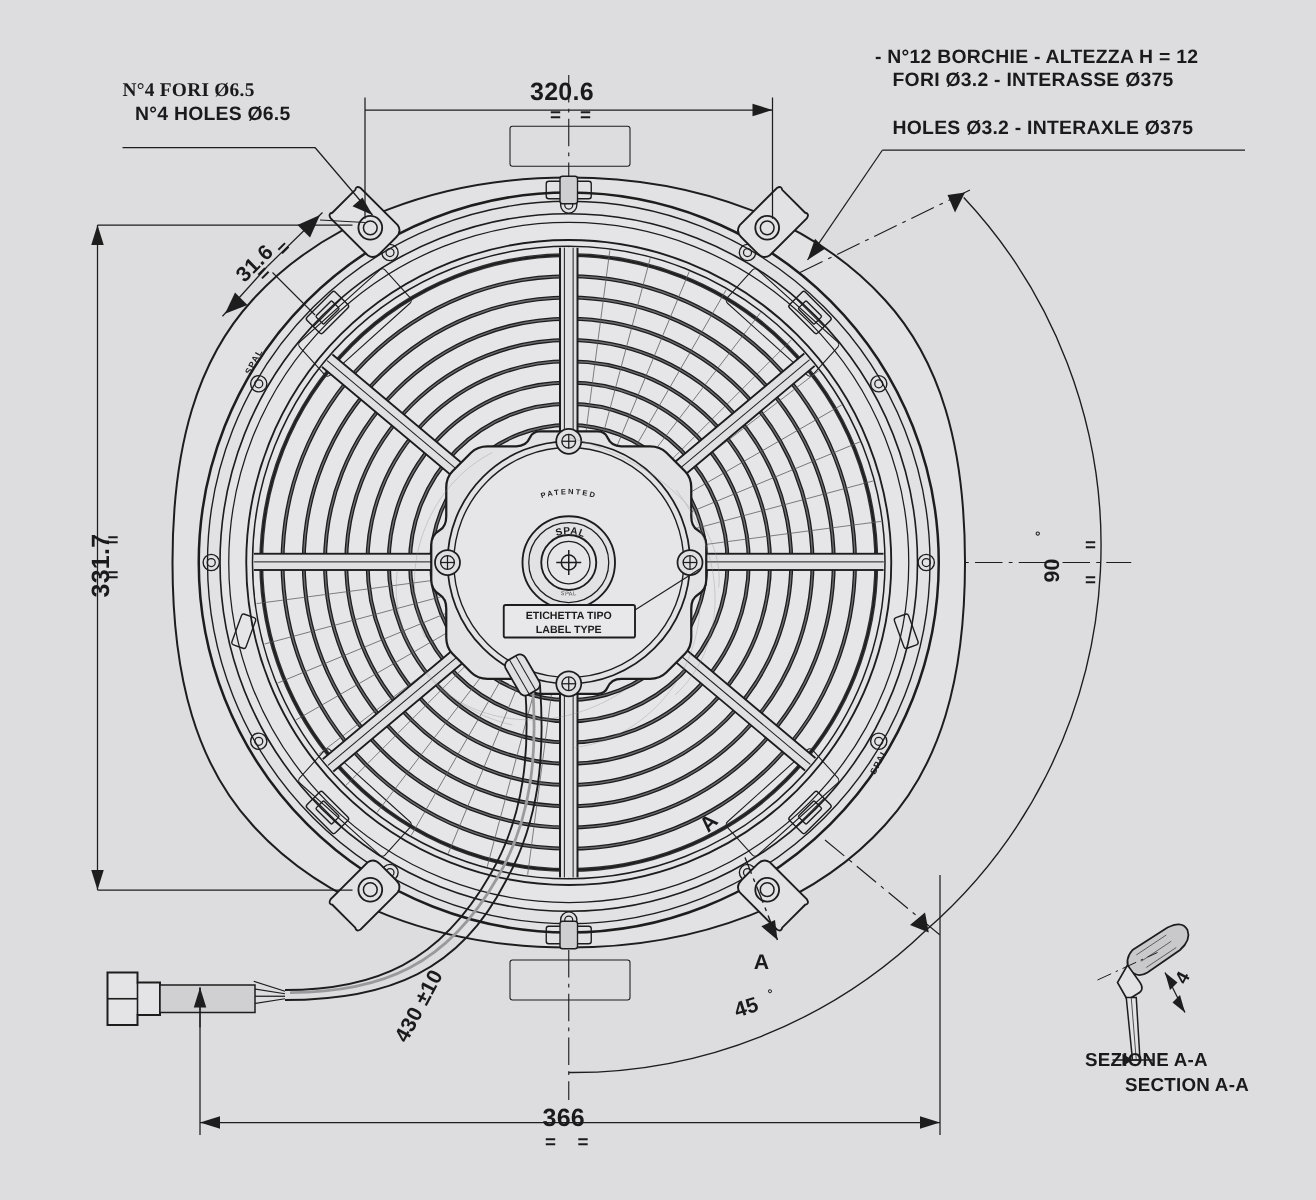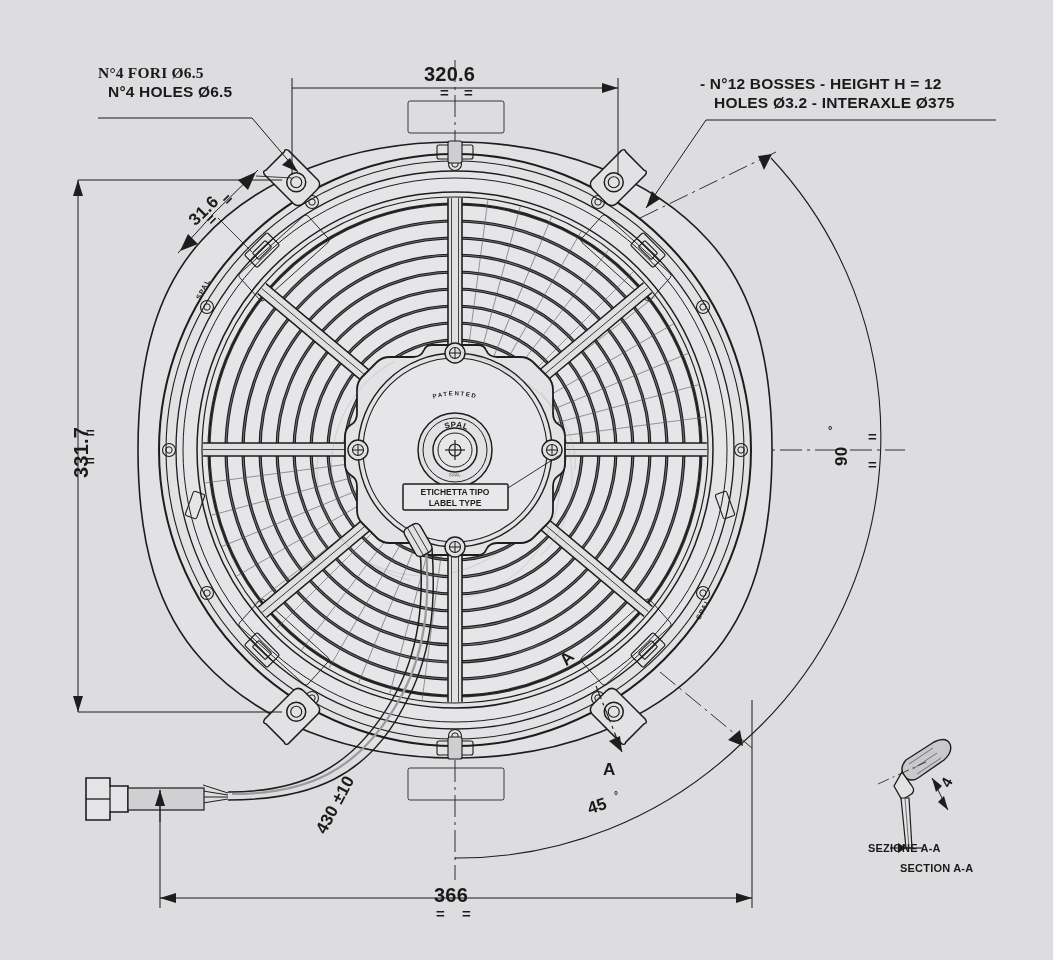--- a/index.html
+++ b/index.html
@@ -15,21 +15,21 @@
     position:absolute;
     font-family:"Liberation Sans",sans-serif;
     font-weight:bold;
     color:#1a1a1a;
     white-space:pre;
     letter-spacing:.2px;
   }
   .note{font-size:15.5px;line-height:19px;}
   .dim{font-size:20px;}
   .dimsm{font-size:17px;}
-  .sec{font-size:11px;line-height:21px;}
+  .sec{font-size:15px;line-height:21px;}
   .tiny{font-size:6px;font-weight:bold;}
   .rot90{transform:rotate(-90deg);transform-origin:0 0;}
   .eqm{position:absolute;font-size:15px;font-weight:bold;color:#1a1a1a;}
 </style>
 </head>
 <body>
 
 <div id="sheet">
 
   <svg width="1053" height="960" viewBox="0 0 1053 960">
@@ -449,21 +449,22 @@
       <path d="M 500 552 C 440 592 372 578 340 538"></path>
       <path d="M 410 580 C 348 566 310 510 318 456"></path>
       <path d="M 340 510 C 316 450 346 386 394 362"></path>
     </g>
 
   </svg>
 
   <div class="lbl note" style="left:98px;top:63px;font-family:Liberation Serif, serif;">N°4 FORI Ø6.5</div>
   <div class="lbl note" style="left:108px;top:82px;">N°4 HOLES Ø6.5</div>
 
-  <div class="lbl note" style="left:700px;top:74px;">- N°12 BOSSES - HEIGHT H = 12</div>
+  <div class="lbl note" style="left:700px;top:36px;">- N°12 BORCHIE - ALTEZZA H = 12</div>
+  <div class="lbl note" style="left:714px;top:55px;">FORI Ø3.2 - INTERASSE Ø375</div>
   <div class="lbl note" style="left:714px;top:93px;text-align:center;">HOLES Ø3.2 - INTERAXLE Ø375</div>
 
   <div class="lbl dim" style="left:424px;top:63px;">320.6</div>
   <div class="eqm" style="left:440px;top:84px;">=</div>
   <div class="eqm" style="left:464px;top:84px;">=</div>
 
   <div class="lbl dim rot90" style="left:70px;top:478px;">331.7</div>
   <div class="eqm" style="left:86px;top:424px;">=</div>
   <div class="eqm" style="left:86px;top:452px;">=</div>
 

